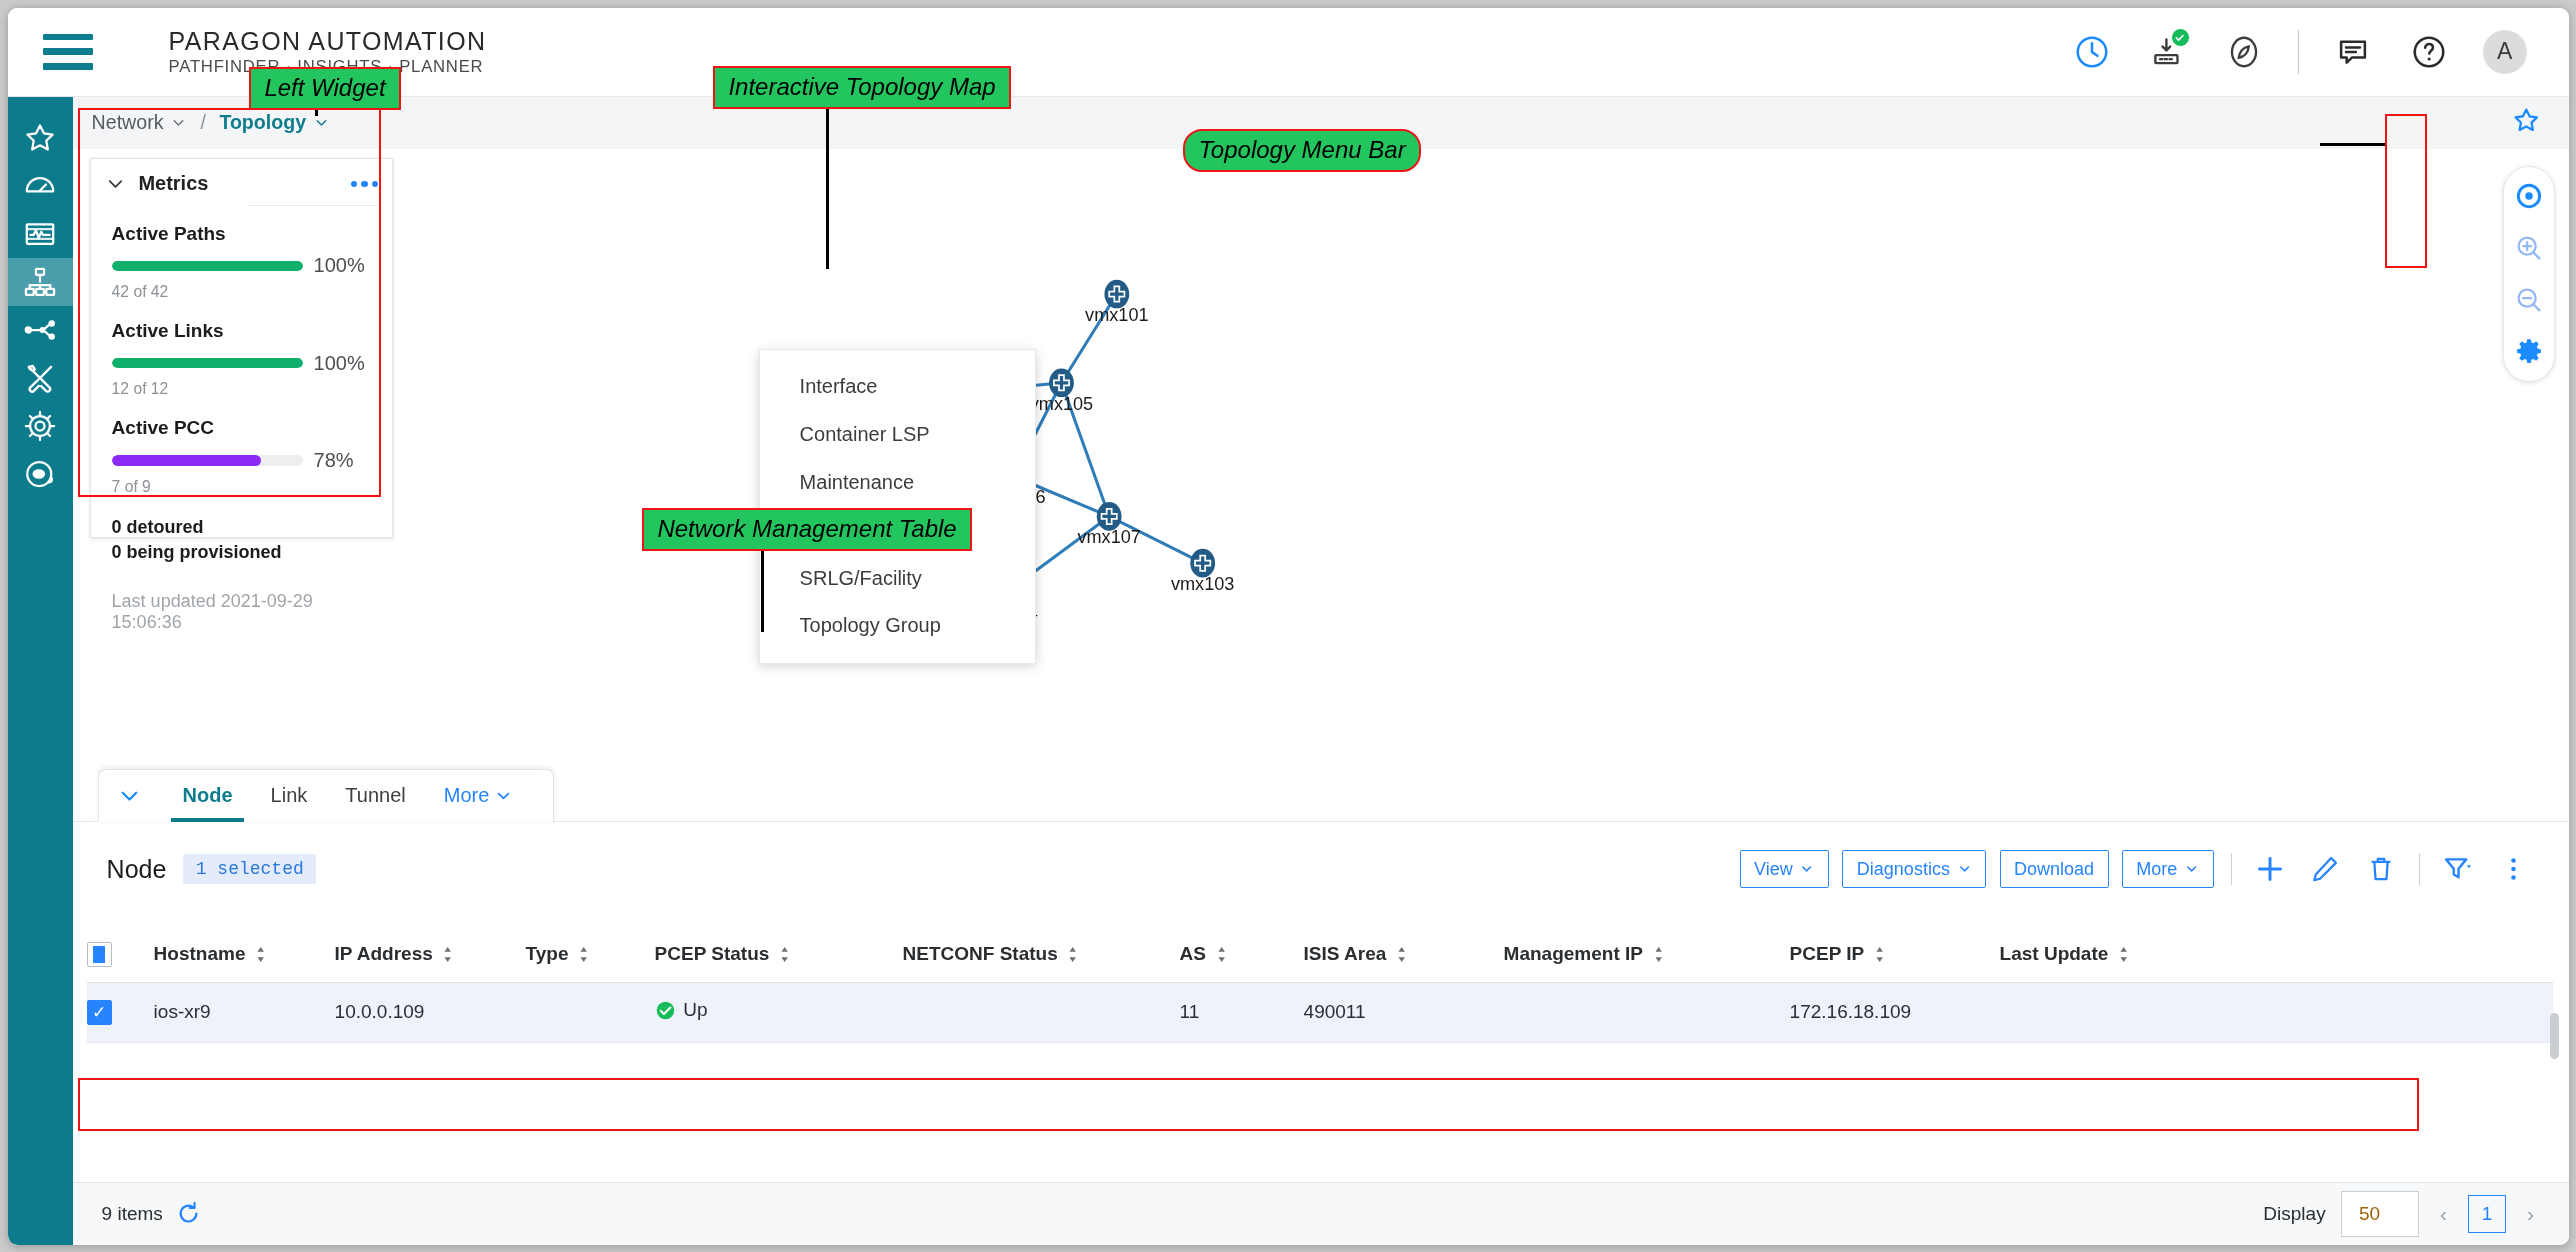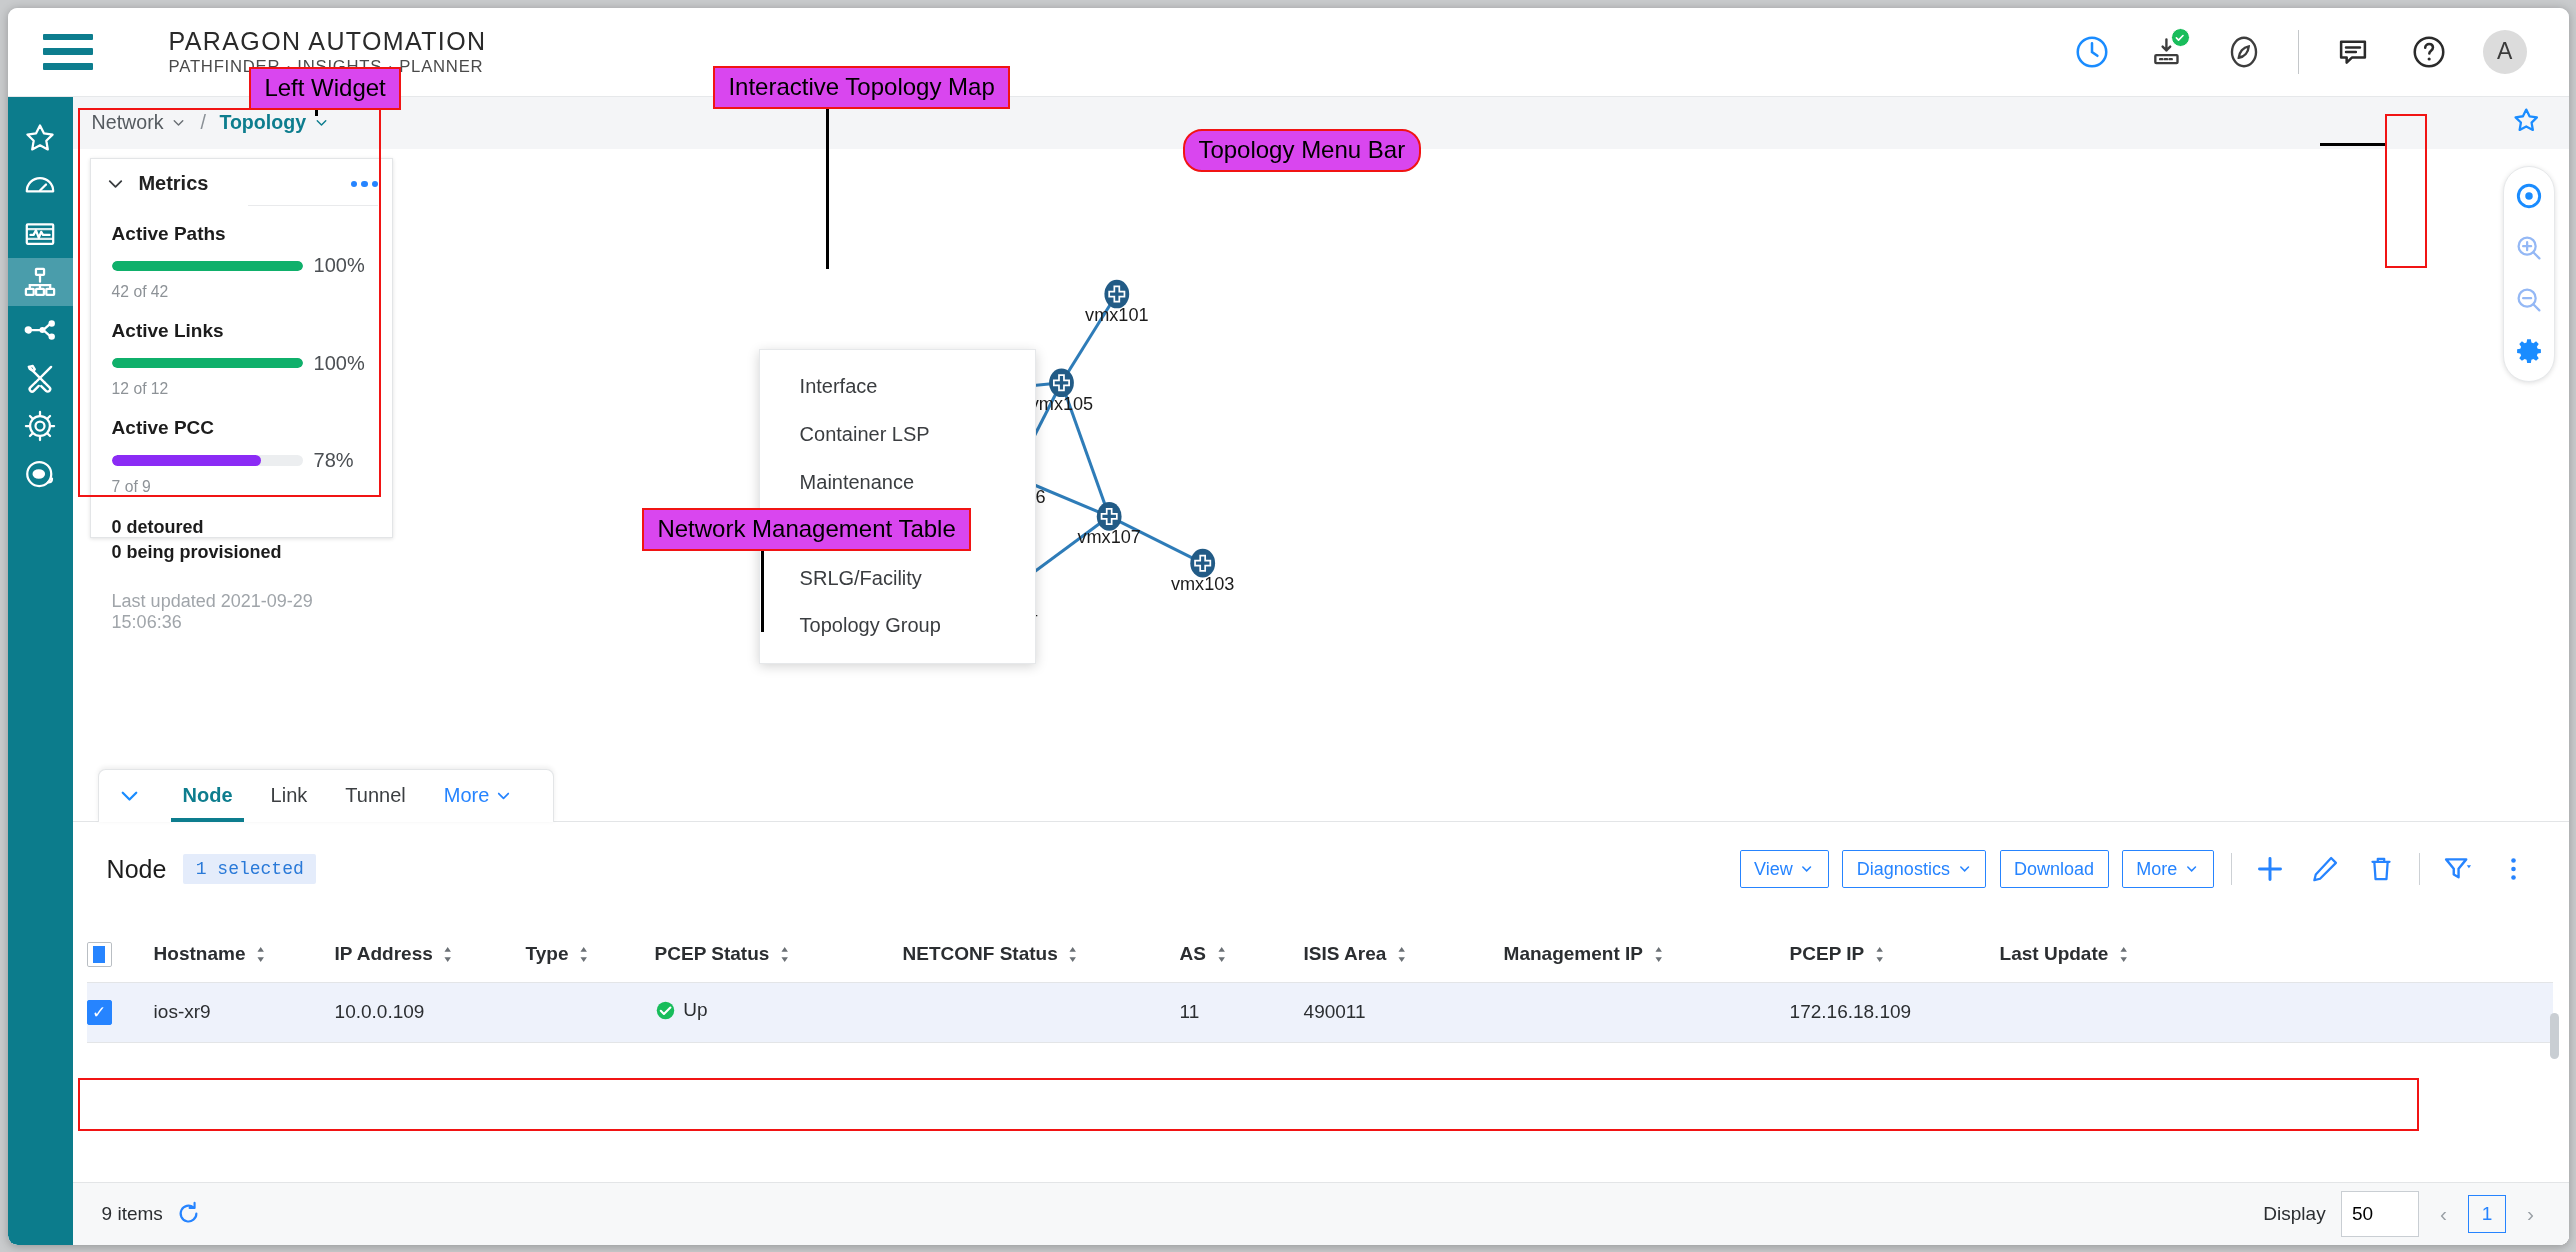--- a/index.html
+++ b/index.html
@@ -218,42 +218,43 @@
     position: absolute; left: 0; right: 0; bottom: 0; height: 63px;
     background: #f7f8f9; border-top: 1px solid #e3e5e7;
     display: flex; align-items: center; padding: 0 29px;
   }
   .items-txt { font-size: 19px; color: #2b2e31; }
   .refresh { margin-left: 12.4px; cursor: pointer; display: flex; }
   .foot-right { margin-left: auto; display: flex; align-items: center; gap: 15.3px; }
   .disp-lbl { font-size: 19px; color: #2b2e31; }
   .disp-in {
     width: 78px; height: 46px; border: 1px solid #c9ced3; background: #fff;
-    font-size: 19px; color: #000000; padding: 0 10px;
+    font-size: 19px; color: #a16207; padding: 0 17px;
     font-family: "Liberation Sans", sans-serif;
   }
   .pg-arrow { font-size: 21px; color: #9aa0a6; cursor: pointer; padding: 0 5.7px; }
   .pg-num {
     width: 38px; height: 38px; border: 1.9px solid #2684ff; color: #2684ff;
     display: flex; align-items: center; justify-content: center;
     font-size: 19px; cursor: pointer;
   }
 
   
   .tbl-scroll {
     position: absolute; right: 9.5px; top: 191px; width: 9.5px; height: 46px;
     background: #c9ced3; border-radius: 4.8px;
   }
 
   
   .anno {
-    position: absolute; background: #d946ef; border: 2.9px solid #f11414;
+    position: absolute; background: #22c55e; border: 2.9px solid #f11414;
     color: #000; font-size: 24px; padding: 4.8px 13.4px 6.7px 13.4px;
     z-index: 40; white-space: nowrap;
     font-family: "Liberation Sans", sans-serif;
+    font-style: italic;
   }
   .lead { position: absolute; background: #000; z-index: 39; }
   .redbox {
     position: absolute; border: 2.9px solid #f11414; z-index: 38; pointer-events: none;
   }
 </style>
 </head>
 <body>
 
 <div id="app">

